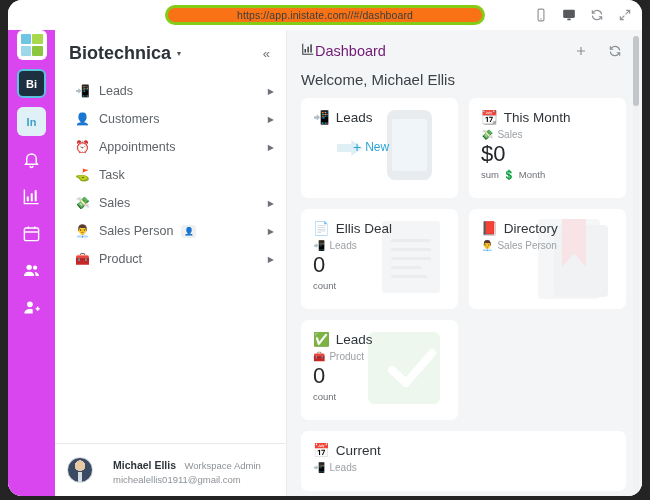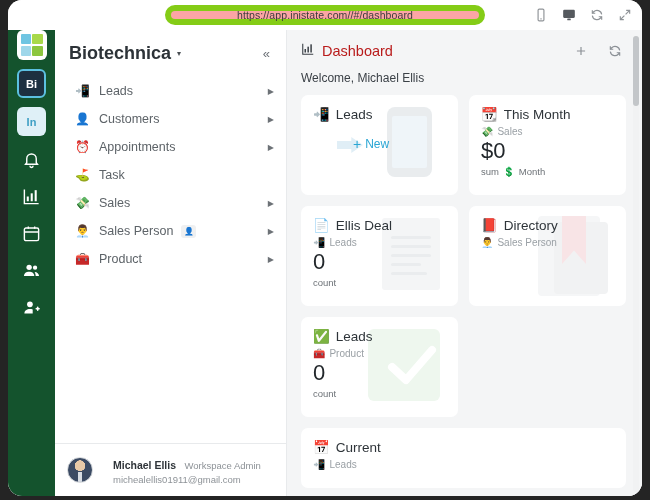--- a/index.html
+++ b/index.html
@@ -28,23 +28,23 @@
     align-items: center;
     flex: 0 0 30px;
     position: relative;
   }
   .url-pill {
     position: absolute;
     left: 50%;
     transform: translateX(-50%);
     width: 320px;
     height: 20px;
-    border: 6px solid #84cc16;
+    border: 3px solid #84cc16;
     border-radius: 11px;
-    background: #fca5a5;
+    background: #f97316;
     display: flex;
     align-items: center;
     justify-content: center;
     font-size: 10.5px;
     color: #3c3c3c;
     letter-spacing: 0.1px;
   }
   .browser-icons {
     position: absolute;
     right: 10px;
@@ -59,21 +59,21 @@
   .app {
     flex: 1;
     display: flex;
     min-height: 0;
     background: #f4f5f6;
   }
 
   
   .rail {
     width: 47px;
-    background: #14532d;
+    background: #d946ef;
     display: flex;
     flex-direction: column;
     align-items: center;
     padding-top: 0;
     gap: 9px;
     flex: 0 0 47px;
   }
   .logo-tile {
     width: 30px; height: 30px;
     background: #ffffff;
@@ -180,27 +180,27 @@
     display: flex;
     flex-direction: column;
     min-width: 0;
     position: relative;
   }
   .main-head {
     display: flex; align-items: center;
     padding: 12px 20px 0 14px;
   }
   .main-title {
-    font-size: 14.5px; color: #b91c1c;
-    display: flex; align-items: center; gap: 7px;
+    font-size: 14.5px; color: #701a75;
+    display: flex; align-items: center; gap: 0;
   }
   .head-icons { margin-left:auto; display:flex; align-items:center; gap:20px; color:#8b9096; }
   .head-icons svg { width:14px; height:14px; display:block; }
   .welcome {
-    font-size: 12px; color: #3b4147;
+    font-size: 15px; color: #3b4147;
     padding: 12px 0 10px 14px;
   }
   .cards {
     flex: 1;
     padding: 0 14px 0 14px;
     display: flex;
     flex-wrap: wrap;
     gap: 11px;
     align-content: flex-start;
     overflow: hidden;

